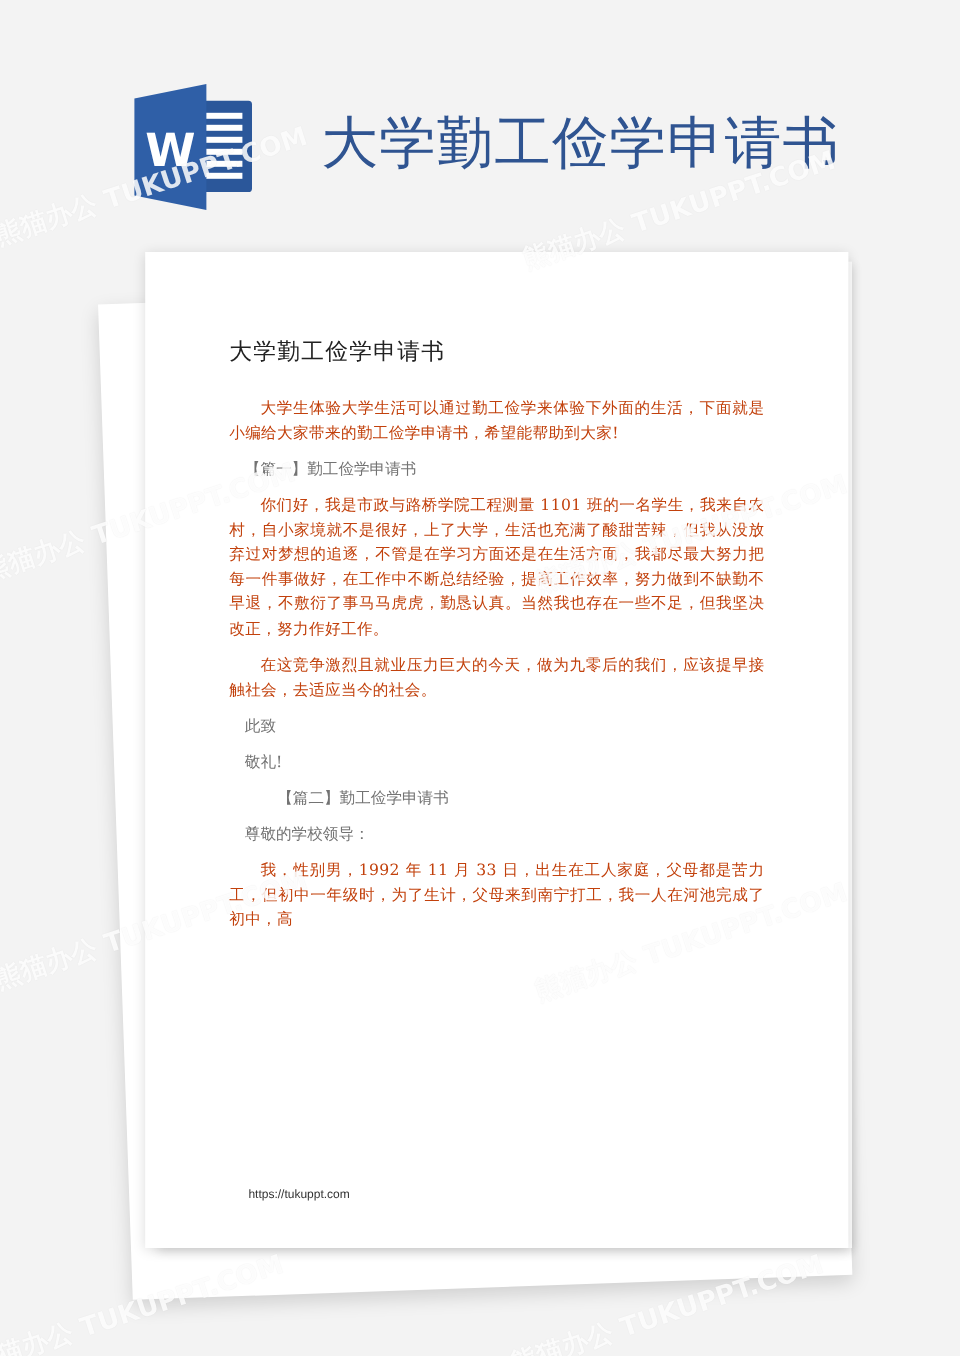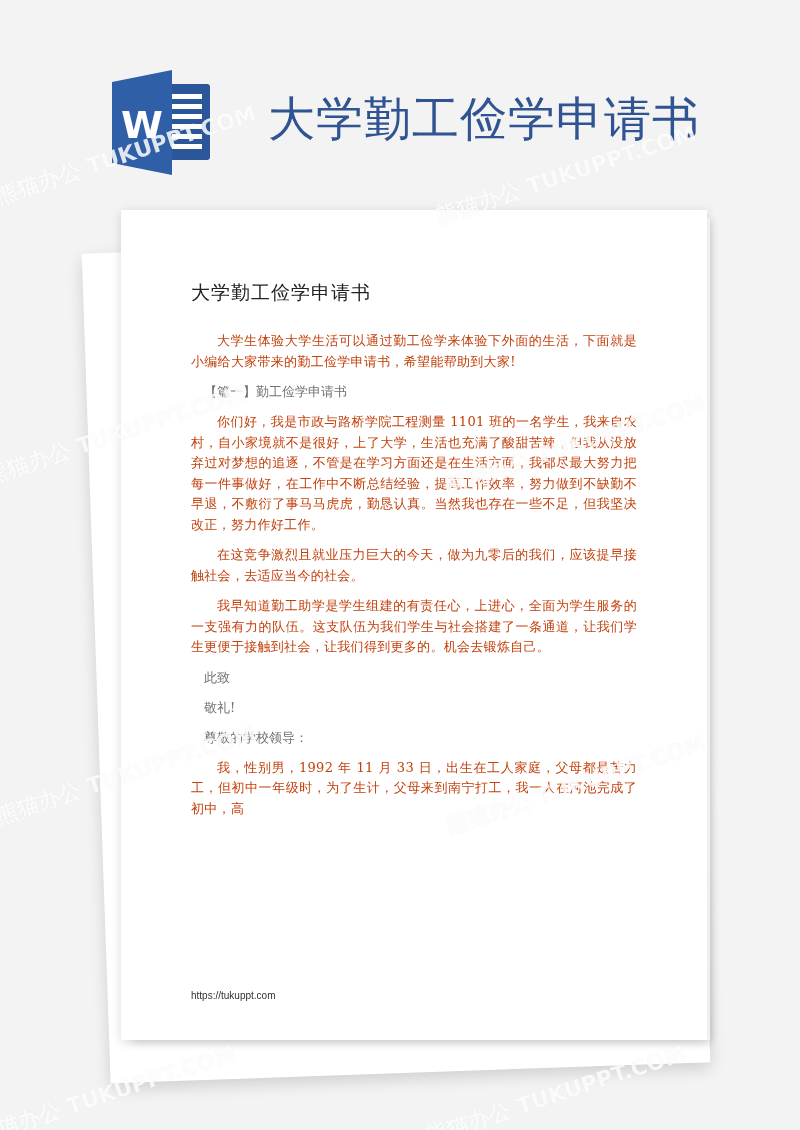--- a/index.html
+++ b/index.html
@@ -48,21 +48,21 @@
   }
   .para {
     font-size: 13px; line-height: 20.5px; color: #c2410c; text-indent: 26px;
     text-align: justify; margin-bottom: 10px; letter-spacing: 0.3px;
   }
   .section {
     font-size: 13px; line-height: 20px; color: #737373; margin-bottom: 10px; padding-left: 13px;
   }
   .section.deep { padding-left: 40px; }
   .footer-url {
-    position: absolute; left: 70px; top: 780px;
+    position: absolute; left: 86px; top: 780px;
     font-family: "Liberation Sans", "DejaVu Sans", sans-serif; font-size: 10px; color: #333;
   }
 </style>
 </head>
 <body>
 
 <div class="header">
   <svg class="word-icon" viewBox="0 0 102 105">
     <rect x="48" y="14" width="52" height="76" rx="3" fill="#2b579a"></rect>
     <rect x="55" y="24" width="37" height="5" fill="#fff"></rect>
@@ -81,24 +81,24 @@
 <div class="sheet-mid"></div>
 
 <div class="page">
   <div class="page-inner">
     <div class="doc-title">大学勤工俭学申请书</div>
     <p class="para">大学生体验大学生活可以通过勤工俭学来体验下外面的生活，下面就是小编给大家带来的勤工俭学申请书，希望能帮助到大家!</p>
 
     <div class="section">【篇一】勤工俭学申请书</div>
     <p class="para">你们好，我是市政与路桥学院工程测量 1101 班的一名学生，我来自农村，自小家境就不是很好，上了大学，生活也充满了酸甜苦辣，但我从没放弃过对梦想的追逐，不管是在学习方面还是在生活方面，我都尽最大努力把每一件事做好，在工作中不断总结经验，提高工作效率，努力做到不缺勤不早退，不敷衍了事马马虎虎，勤恳认真。当然我也存在一些不足，但我坚决改正，努力作好工作。</p>
     <p class="para">在这竞争激烈且就业压力巨大的今天，做为九零后的我们，应该提早接触社会，去适应当今的社会。</p>
-    <p class="para">我早知道勤工助学是学生组建的有责任心，上进心，全面为学生服务的一支强有力的队伍。这支队伍为我们学生与社会搭建了一条通道，让我们学生更便于接触到社会，让我们得到更多的。机会去锻炼自己。</p>
     <div class="section">此致</div>
     <div class="section">敬礼!</div>
 
+    <div class="section deep">【篇二】勤工俭学申请书</div>
     <div class="section">尊敬的学校领导：</div>
     <p class="para">我，性别男，1992 年 11 月 33 日，出生在工人家庭，父母都是苦力工，但初中一年级时，为了生计，父母来到南宁打工，我一人在河池完成了初中，高</p>
   </div>
   <div class="footer-url">https://tukuppt.com</div>
 </div>
 
 <div class="watermark" style="left:-10px; top:140px;">熊猫办公 TUKUPPT.COM</div>
 <div class="watermark" style="left:430px; top:160px;">熊猫办公 TUKUPPT.COM</div>
 <div class="watermark" style="left:-20px; top:420px;">熊猫办公 TUKUPPT.COM</div>
 <div class="watermark" style="left:440px; top:430px;">熊猫办公 TUKUPPT.COM</div>

